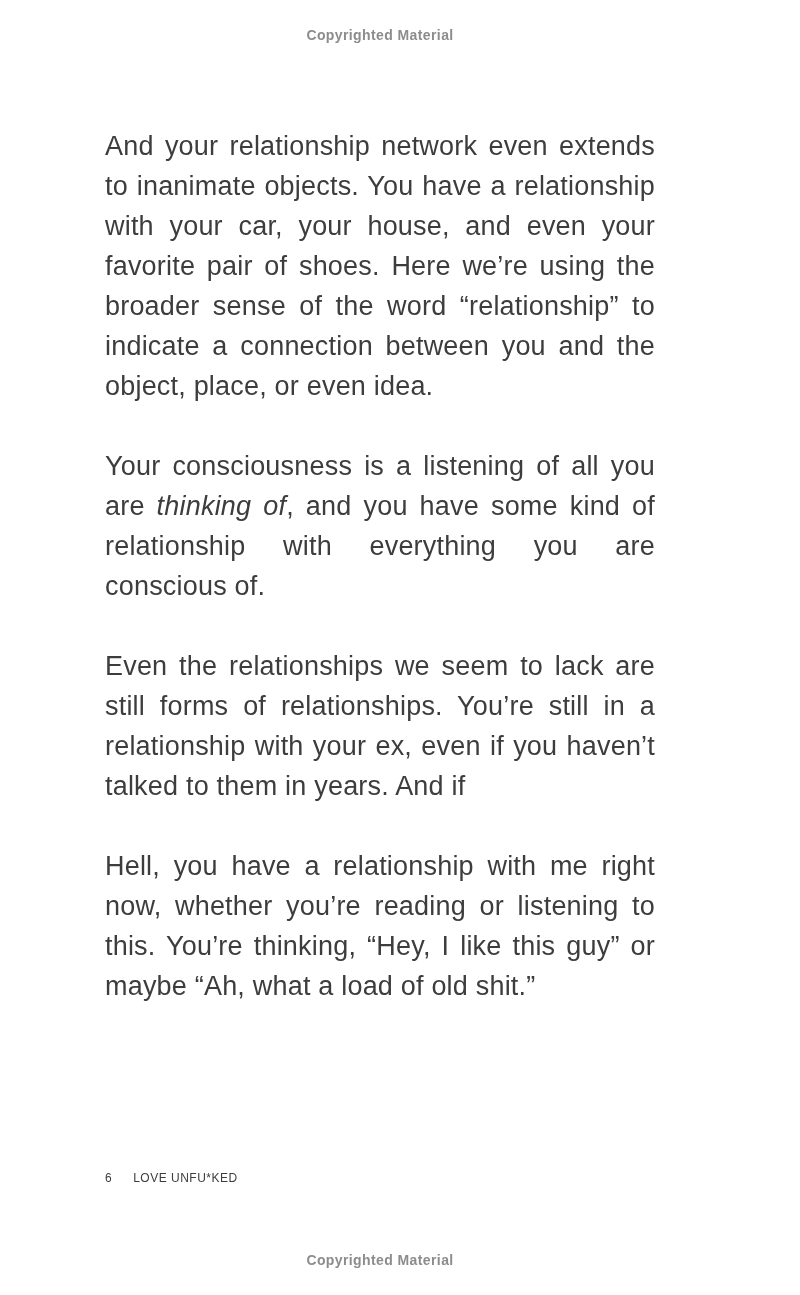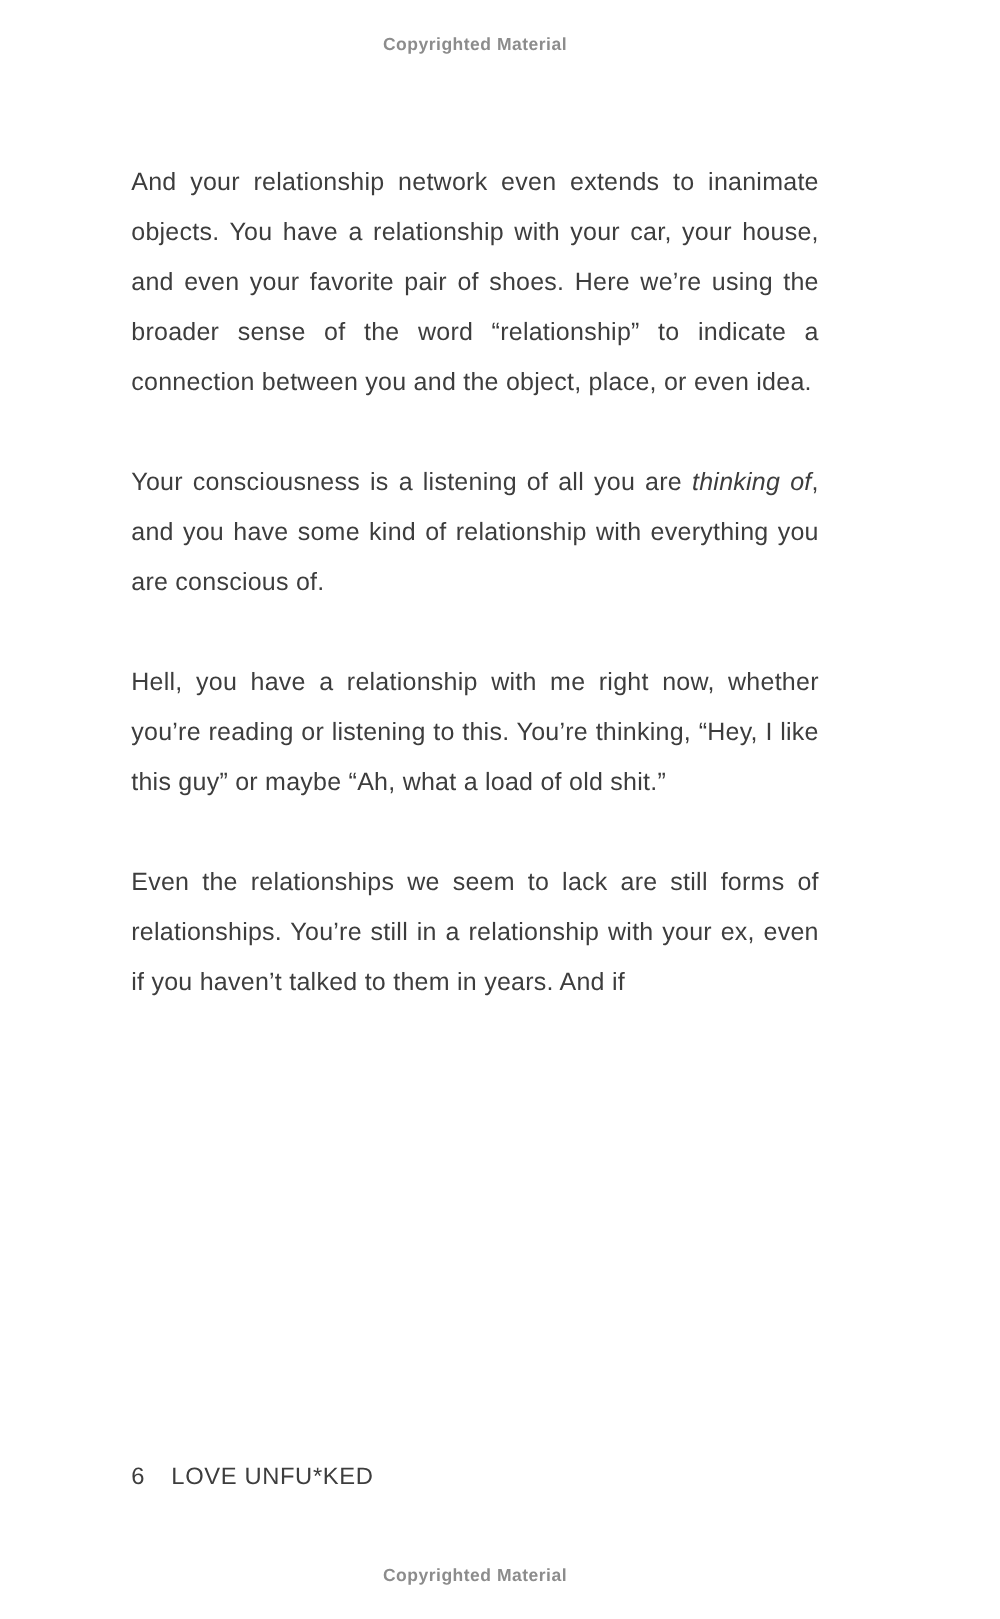--- a/index.html
+++ b/index.html
@@ -29,49 +29,49 @@
     letter-spacing: 0.4px;
     color: var(--muted-color);
   }
   .copyright.top { top: 27px; }
   .copyright.bottom { top: 1252px; }
   .body-text {
     position: absolute;
     top: 126px;
     left: 105px;
     width: 550px;
-    font-size: 20px;
+    font-size: 27px;
     line-height: 40px;
     letter-spacing: 0.2px;
   }
   .body-text p {
     text-align: justify;
     text-align-last: left;
     margin-bottom: 40px;
   }
   .body-text .italic { font-style: italic; }
   .footer {
     position: absolute;
     top: 1171px;
     left: 105px;
-    font-size: 19px;
+    font-size: 12px;
     letter-spacing: 0.5px;
     color: var(--text-color);
   }
   .footer .page-number { margin-right: 21px; }
 </style>
 </head>
 <body>
 
 <div class="copyright top">Copyrighted Material</div>
 
 <div class="body-text">
     <p><span>And your relationship network even extends to inanimate objects. You have a relationship with your car, your house, and even your favorite pair of shoes. Here we’re using the broader sense of the word “relationship” to indicate a connection between you and the object, place, or even idea.</span></p>
     <p><span>Your consciousness is a listening of all you are </span><span class="italic">thinking of</span><span>, and you have some kind of relationship with everything you are conscious of.</span></p>
+    <p><span>Even the relationships we seem to lack are still forms of relationships. You’re still in a relationship with your ex, even if you haven’t talked to them in years. And if</span></p>
     <p><span>Hell, you have a relationship with me right now, whether you’re reading or listening to this. You’re thinking, “Hey, I like this guy” or maybe “Ah, what a load of old shit.”</span></p>
-    <p><span>Even the relationships we seem to lack are still forms of relationships. You’re still in a relationship with your ex, even if you haven’t talked to them in years. And if</span></p>
   </div>
 
 <div class="footer">
   <span class="page-number">6</span><span class="book-title">LOVE UNFU*KED</span>
 </div>
 
 <div class="copyright bottom">Copyrighted Material</div>
 
 </body></html>

